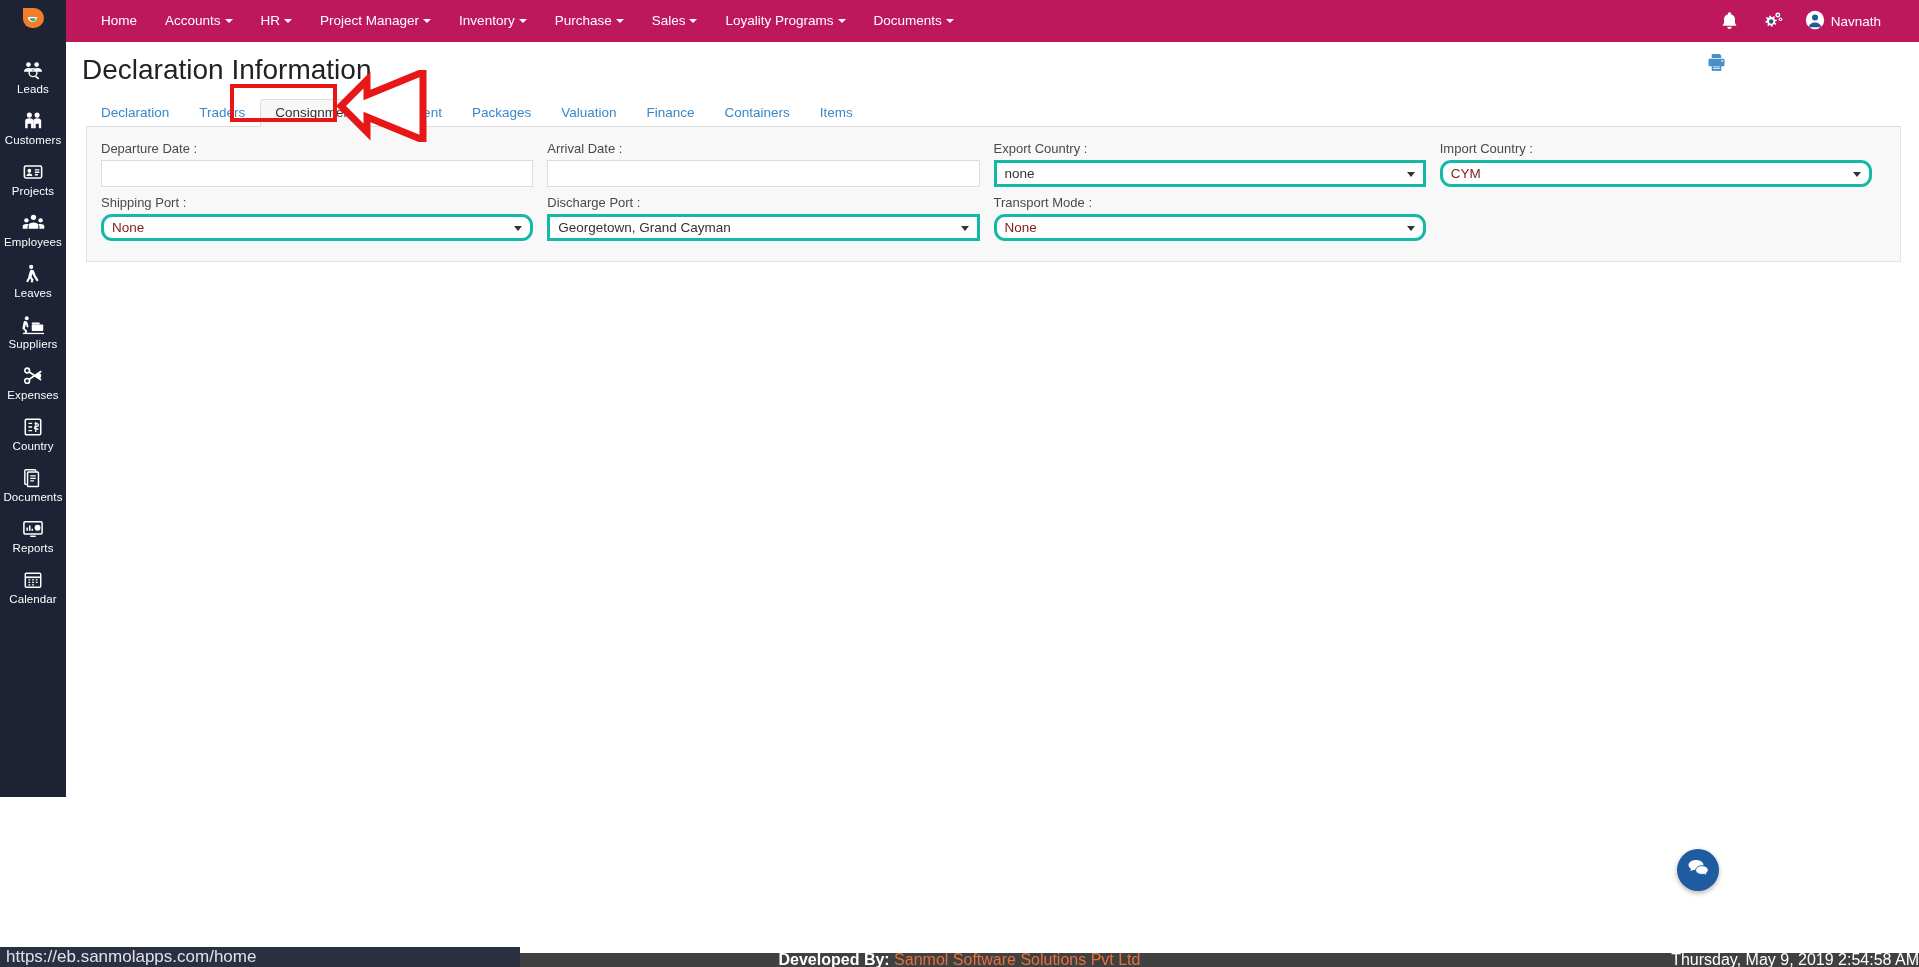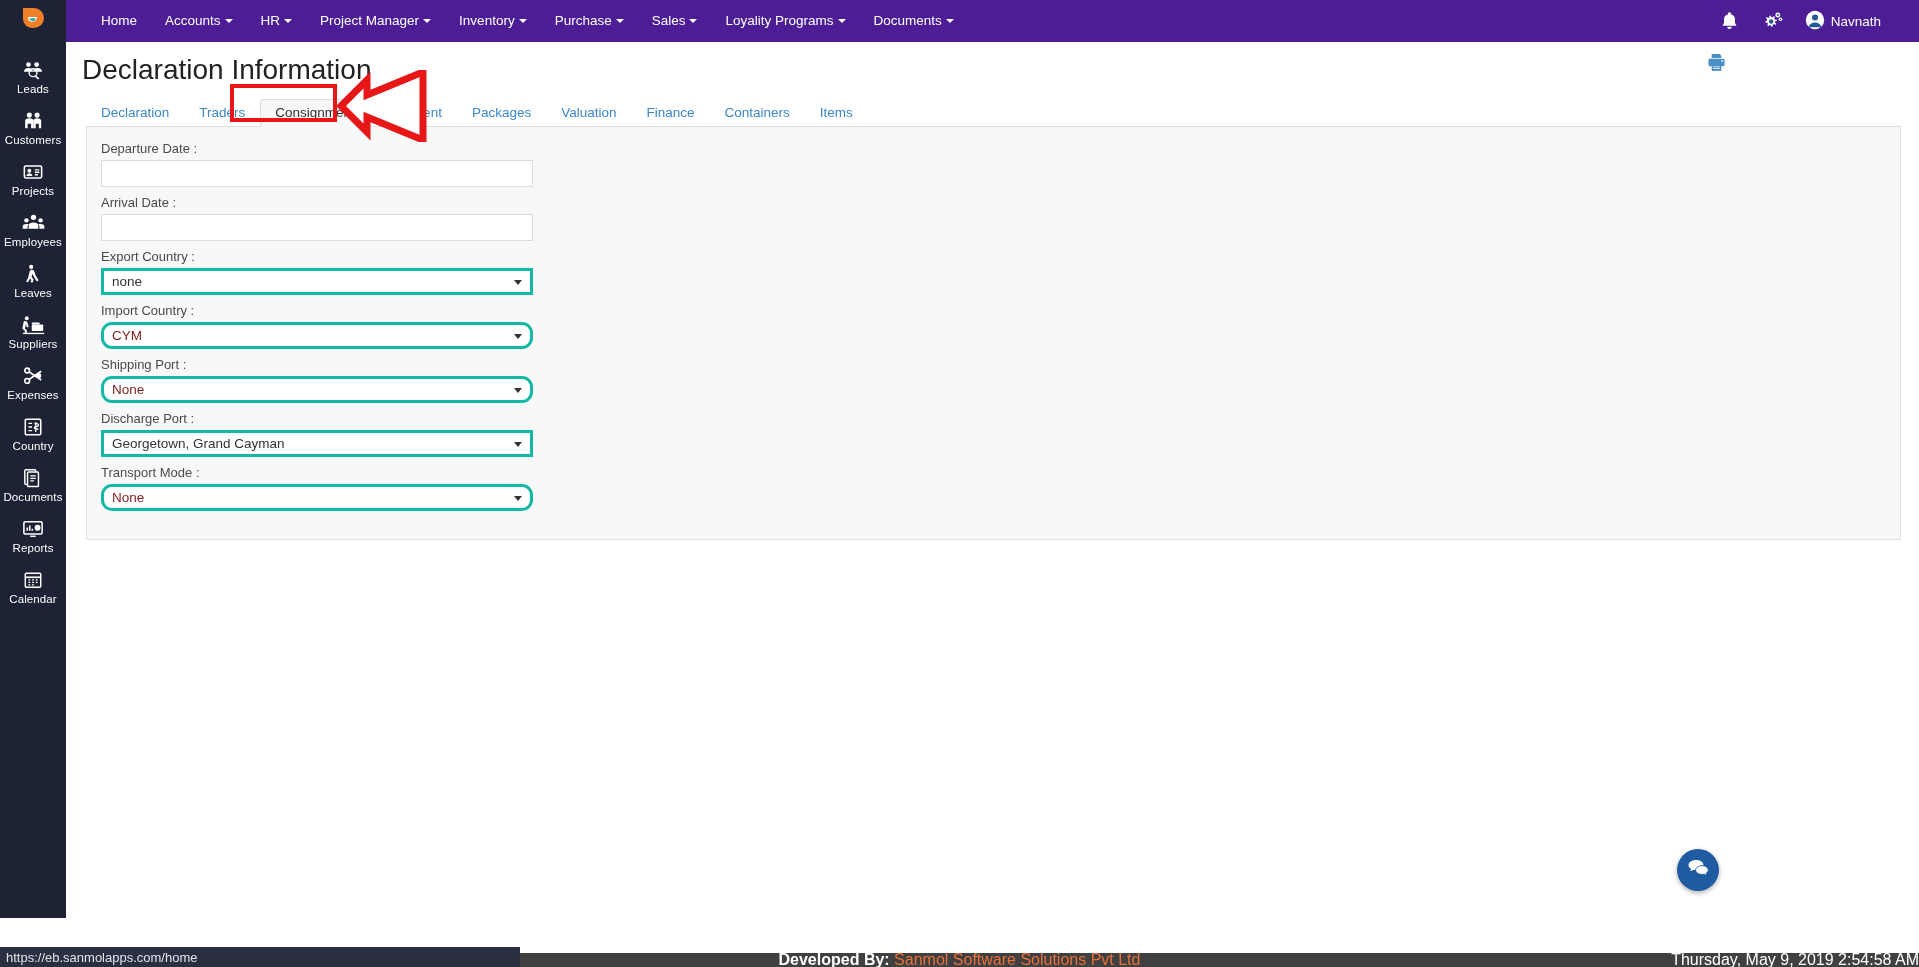--- a/index.html
+++ b/index.html
@@ -4,21 +4,21 @@
 <style>
   * { box-sizing: border-box; margin: 0; padding: 0; }
   html, body {
     width: 1919px; height: 967px;
     font-family: "Liberation Sans", sans-serif;
     overflow: hidden; background: #fff;
   }
 
   
   #sidebar {
-    position: absolute; left: 0; top: 0; width: 66px; height: 918px;
+    position: absolute; left: 0; top: 0; width: 66px; height: 797px;
     background: #1d2235;
   }
   #logo {
     height: 42px; display: flex; align-items: center; justify-content: center;
   }
   .logo-mark {
     width: 30px; height: 30px; position: relative;
   }
   .side-items { padding-top: 8px; }
   .side-item {
@@ -30,21 +30,21 @@
   }
   .side-item .si-icon svg { vertical-align: middle; }
   .side-item .si-label {
     display: block; font-size: 11.5px; margin-top: 3px; color: #fff;
     letter-spacing: .1px;
   }
 
   
   #topnav {
     position: absolute; left: 66px; top: 0; width: 1853px; height: 42px;
-    background: #4c1d95; display: flex; align-items: center;
+    background: #be185d; display: flex; align-items: center;
   }
   .nav-left { display: flex; align-items: center; padding-left: 21px; }
   .nav-item {
     color: #fff; font-size: 13.5px; padding: 0 14px; height: 42px;
     line-height: 42px; cursor: pointer; white-space: nowrap;
   }
   .nav-item .caret {
     display: inline-block; margin-left: 4px;
     border-left: 4px solid transparent; border-right: 4px solid transparent;
     border-top: 4px solid #fff; vertical-align: 2px;
@@ -84,21 +84,21 @@
     color: #333; background: #f7f7f7; border: 1px solid #ddd;
     border-bottom-color: #f7f7f7; border-radius: 3px 3px 0 0;
   }
 
   
   #panel {
     margin: 0 20px 0 20px; width: 1815px; background: #f8f8f8;
     border: 1px solid #e3e3e3; border-top: none;
     padding: 10px 14px 16px 14px;
   }
-  .form-row { display: flex; flex-direction: column; }
+  .form-row { display: flex; }
   .form-col { width: 25%; padding: 4px 14px 4px 0; }
   .fld-label {
     font-size: 13px; color: #4a4a4a; margin-bottom: 4px; display: block;
   }
   .fld-input {
     width: 100%; height: 27px; background: #fff; border: 1px solid #dcdcdc;
     font-size: 13.5px; color: #333; padding: 0 8px;
     font-family: "Liberation Sans", sans-serif;
   }
   .fld-select {
@@ -140,21 +140,21 @@
   #footer-center {
     position: absolute; left: 0; right: 0; text-align: center;
   }
   #footer-center b { font-weight: bold; }
   #footer-center .brand { color: #e8703a; }
   #footer-right { position: absolute; right: 0; }
 
   
   #statusbar {
     position: absolute; left: 0; bottom: 0; width: 520px; height: 20px;
-    background: #2b3040; color: #dfe2ea; font-size: 13px;
+    background: #2b3040; color: #dfe2ea; font-size: 17px;
     display: flex; align-items: center; padding-left: 6px; z-index: 50;
   }
 </style>
 </head>
 <body>
 
 <div id="sidebar">
   <div id="logo">
     <span class="logo-mark">
       <svg width="30" height="30" viewBox="0 0 30 30">

